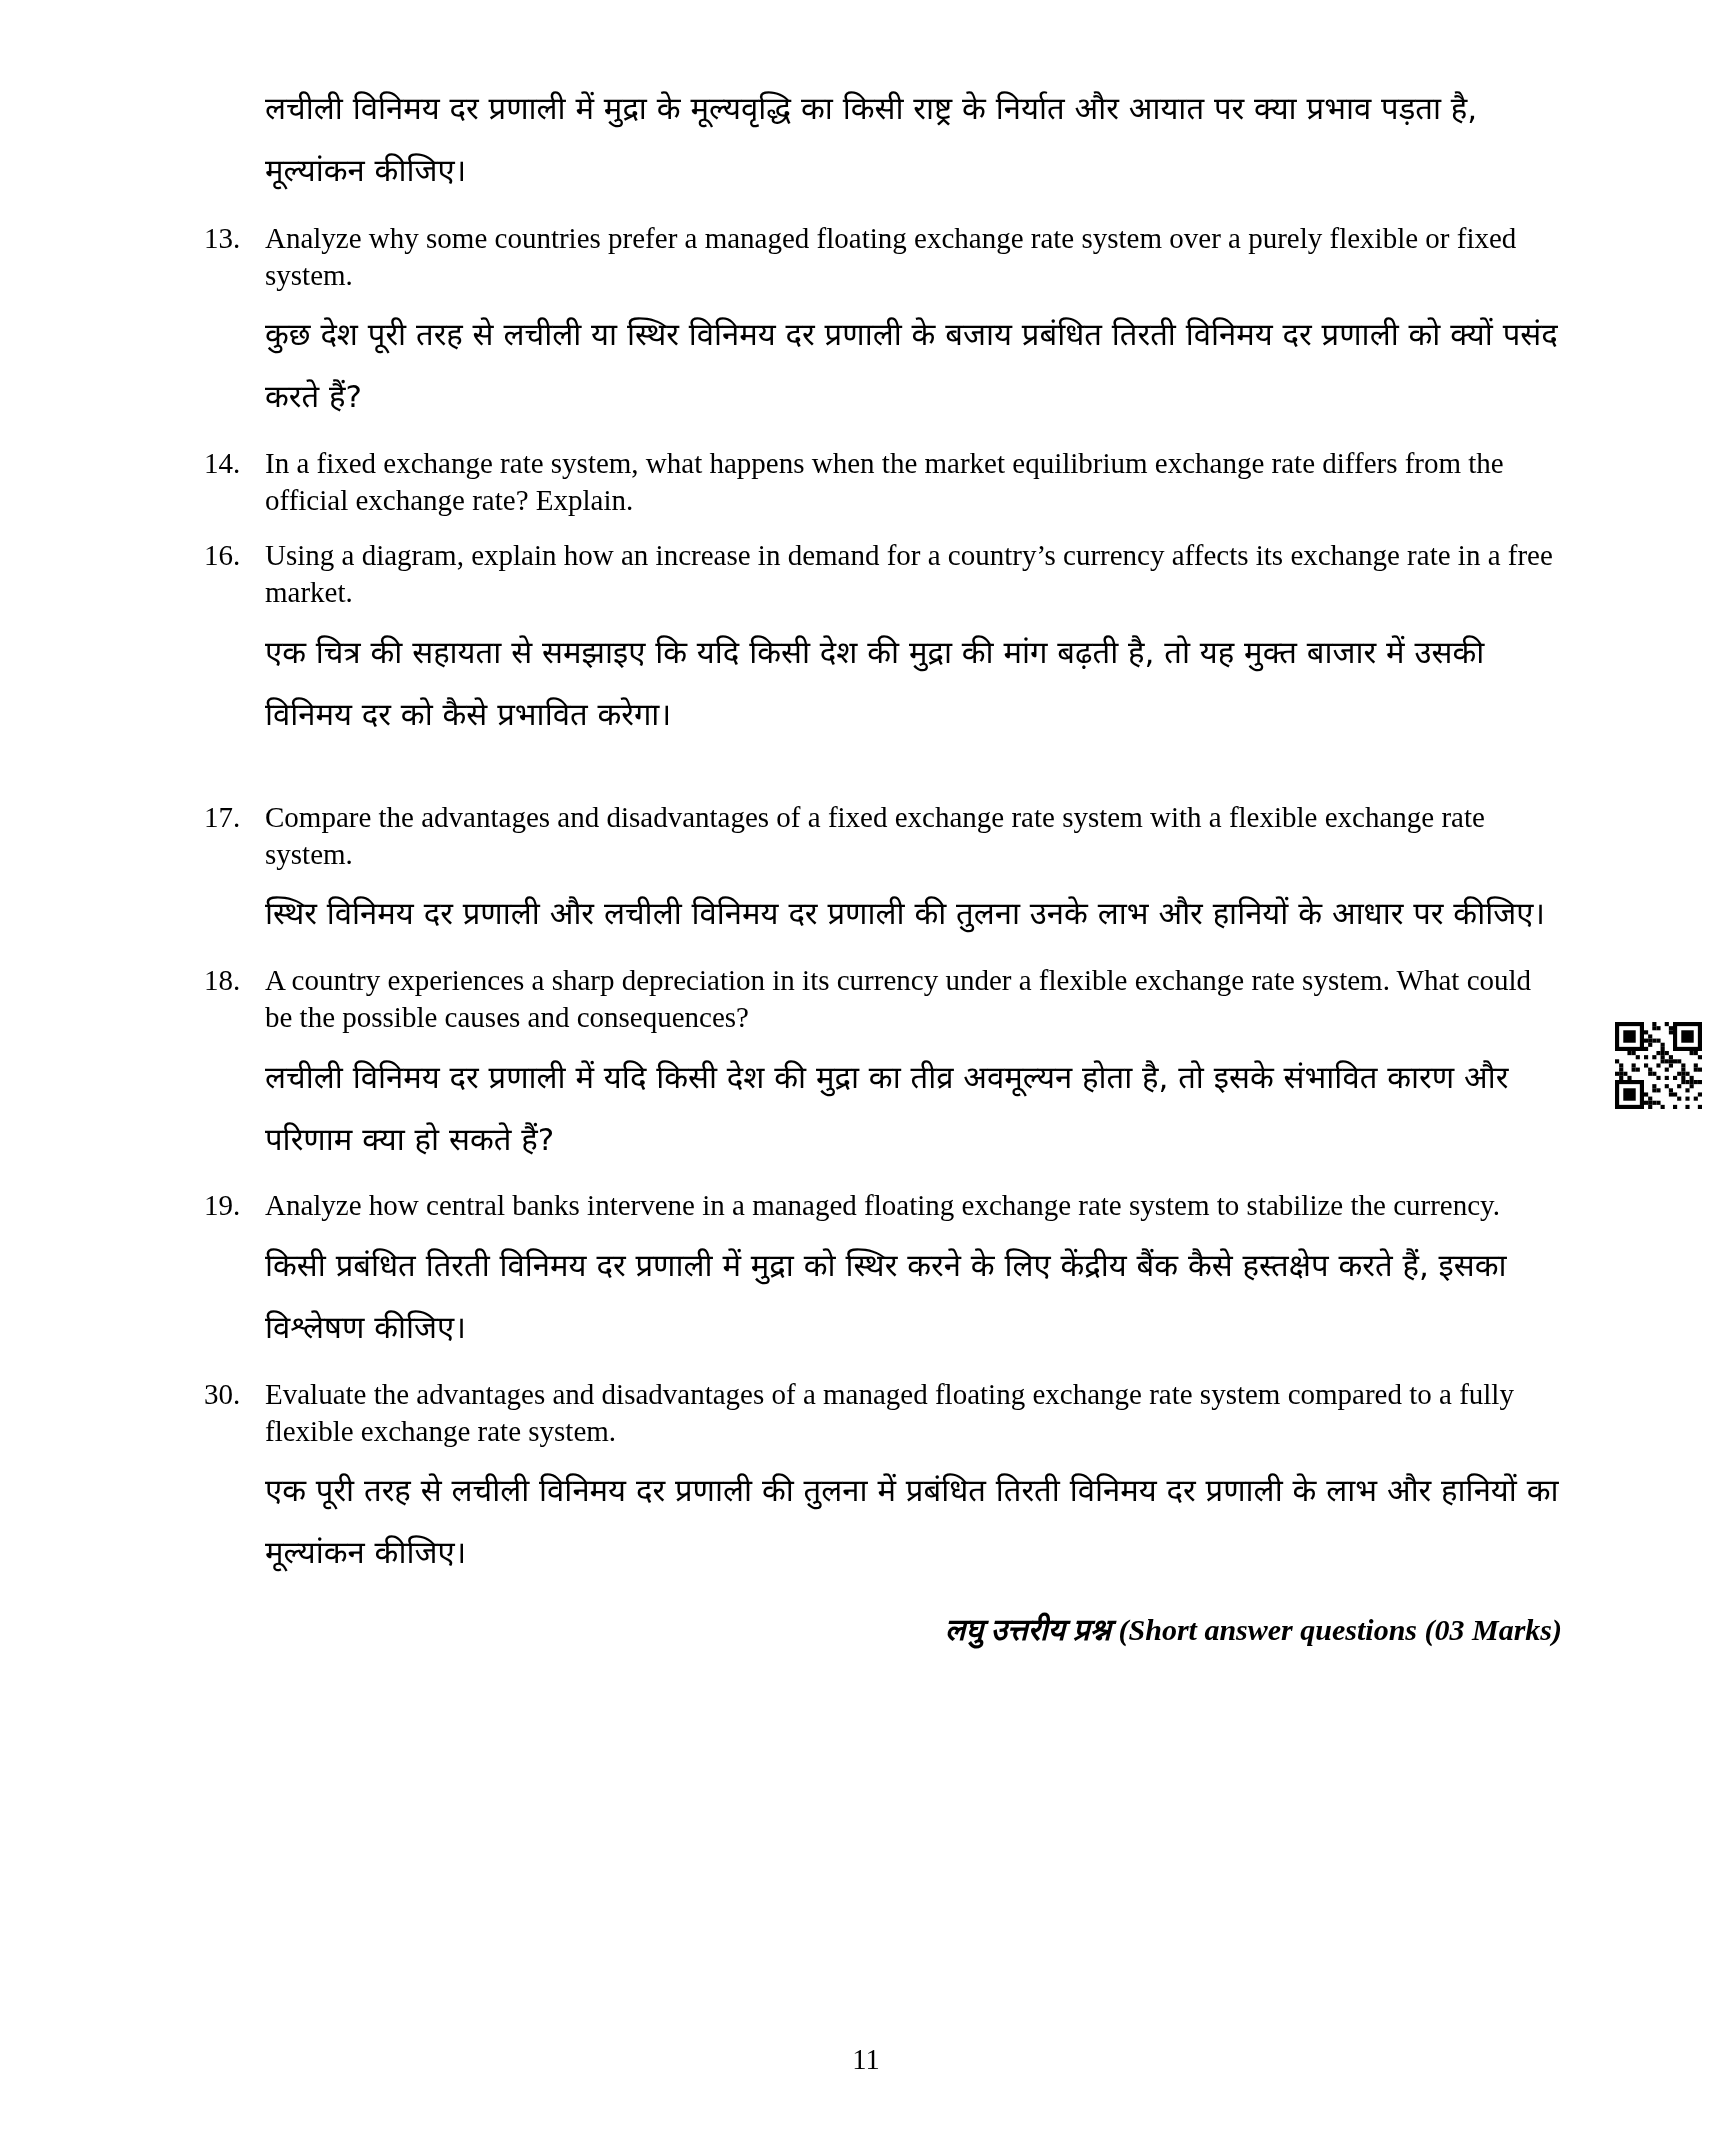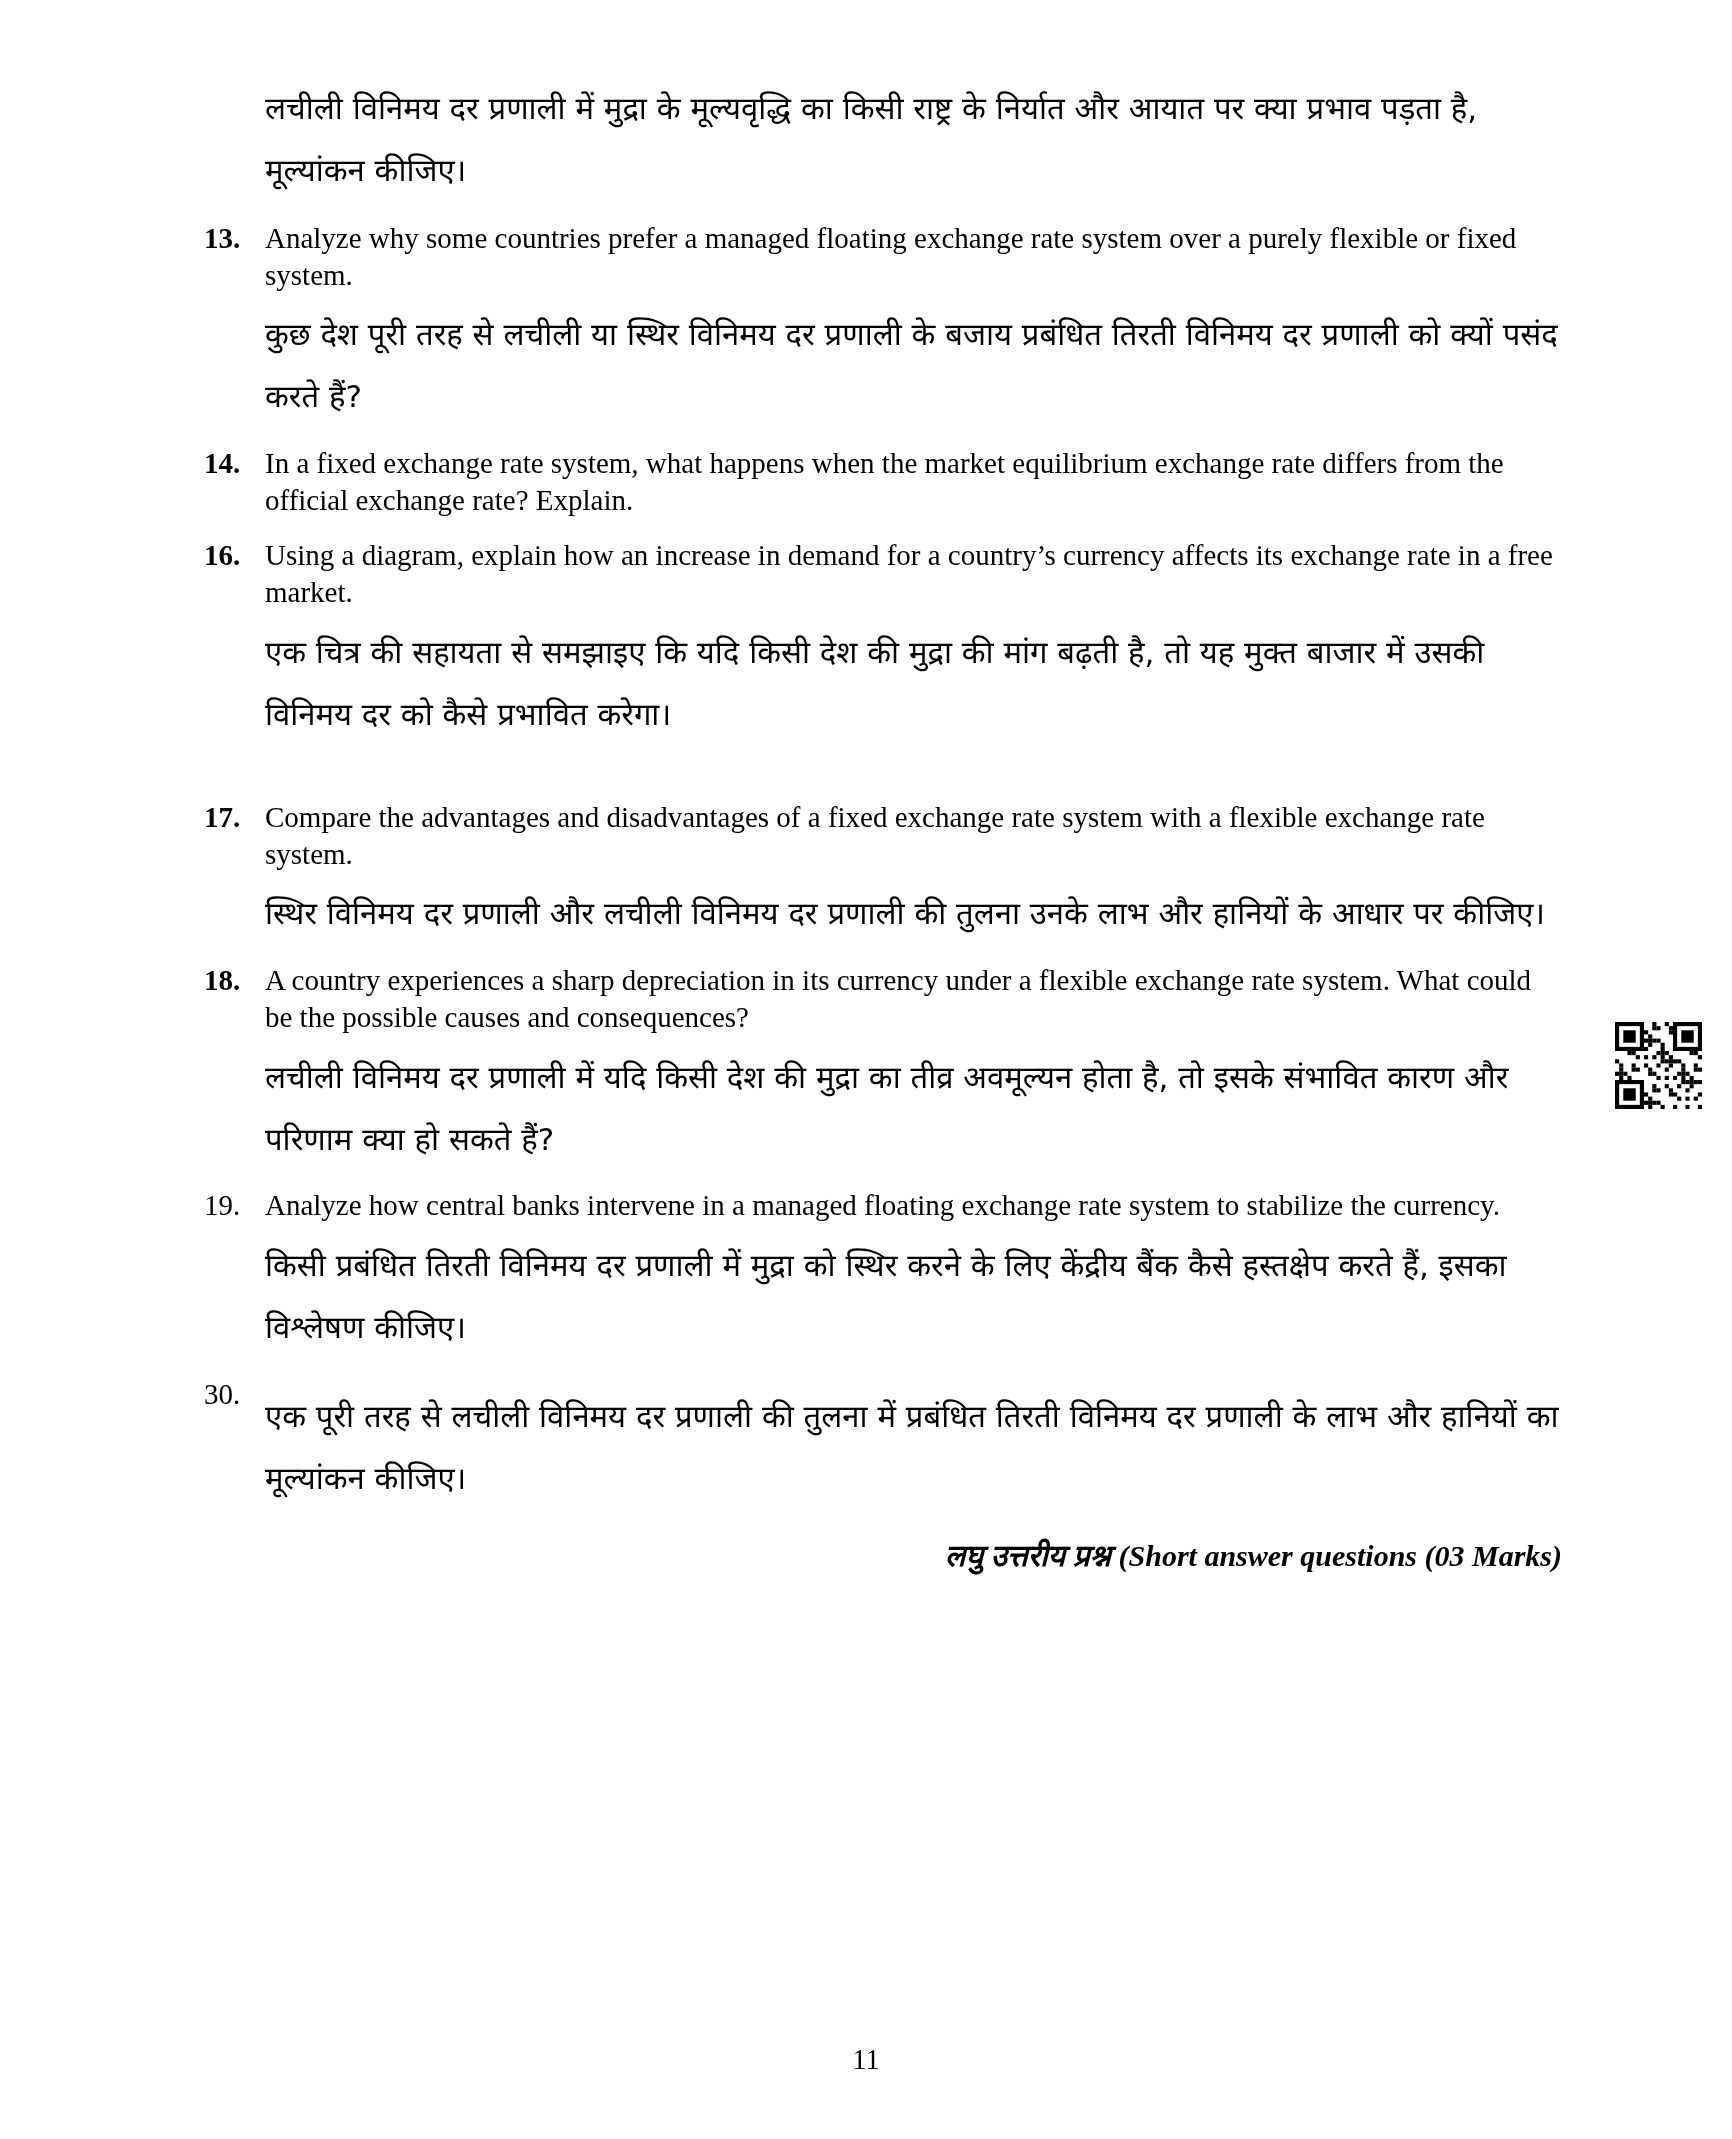--- a/index.html
+++ b/index.html
@@ -34,21 +34,21 @@
   .question.gap-before {
     margin-top: 54px;
   }
   .qnum {
     flex: 0 0 61px;
     font-size: 29px;
     line-height: 1.28;
     font-family: "Liberation Serif", serif;
   }
   .qnum.bold {
-    font-weight: bold;
+    font-weight: normal;
   }
   .qbody {
     flex: 1 1 auto;
     min-width: 0;
   }
   .eng {
     margin: 0;
     font-size: 29px;
     line-height: 1.28;
     font-family: "Liberation Serif", serif;
@@ -141,20 +141,21 @@
     <div class="qnum">19.</div>
     <div class="qbody">
       <p class="eng">Analyze how central banks intervene in a managed floating exchange rate system to stabilize the currency.</p>
       <p class="hin">किसी प्रबंधित तिरती विनिमय दर प्रणाली में मुद्रा को स्थिर करने के लिए केंद्रीय बैंक कैसे हस्तक्षेप करते हैं, इसका विश्लेषण कीजिए।</p>
     </div>
   </div>
 
   <div class="question">
     <div class="qnum">30.</div>
     <div class="qbody">
+      <p class="eng">Evaluate the advantages and disadvantages of a managed floating exchange rate system compared to a fully flexible exchange rate system.</p>
       <p class="hin">एक पूरी तरह से लचीली विनिमय दर प्रणाली  की तुलना में प्रबंधित तिरती विनिमय दर प्रणाली  के लाभ और हानियों का मूल्यांकन कीजिए।</p>
     </div>
   </div>
 
   <div class="section-heading">लघु उत्तरीय प्रश्न (Short answer questions (03 Marks)</div>
 
   <div class="qr">
     <svg id="qr-svg" viewBox="0 0 126 126" xmlns="http://www.w3.org/2000/svg" fill="#000">
         <rect x="0" y="54" width="6" height="6"></rect>
         <rect x="0" y="72" width="6" height="6"></rect>

